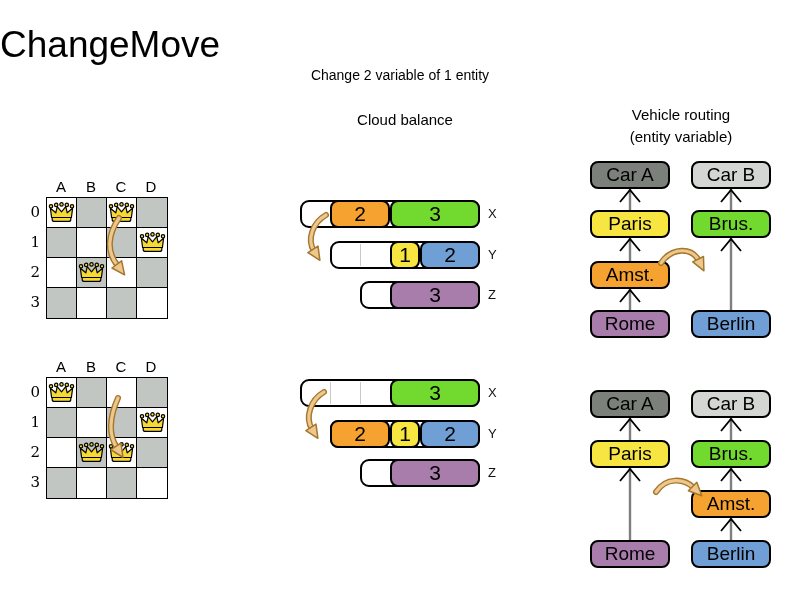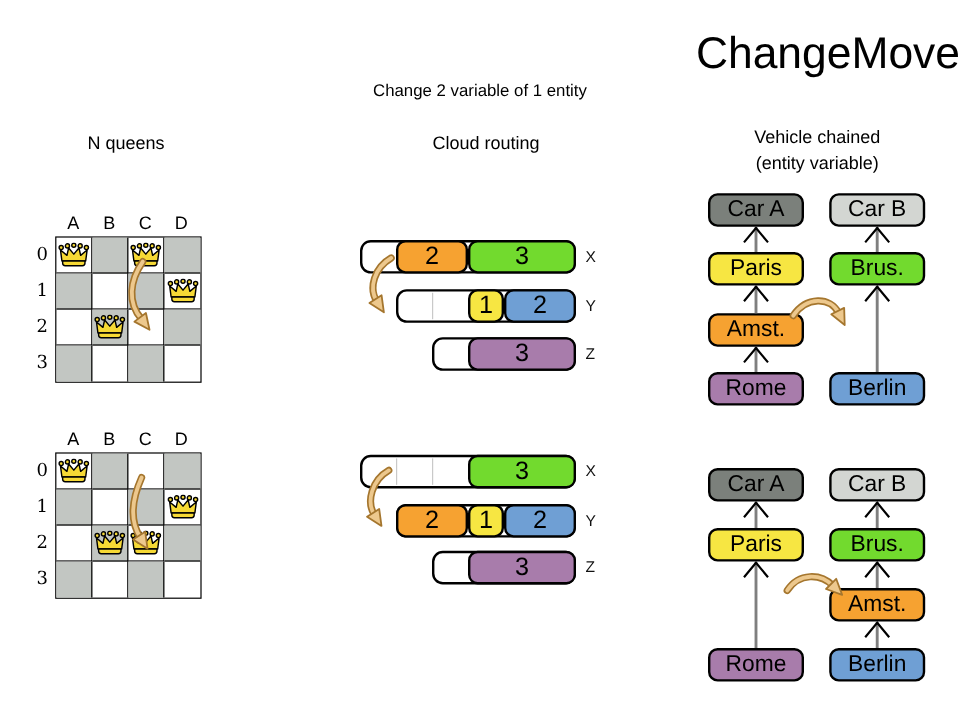--- a/index.html
+++ b/index.html
@@ -1,18 +1,18 @@
 <!DOCTYPE html>
 <html><head>
 <meta charset="utf-8">
 <style>
   html,body{margin:0;padding:0;background:#fff;}
   .stage{position:relative;width:800px;height:600px;background:#ffffff;
          font-family:"Liberation Sans",sans-serif;color:#000;overflow:hidden;}
-  .title{position:absolute;left:0;top:24px;width:100%;text-align:right;
+  .title{position:absolute;left:0;top:24px;width:100%;text-align:left;
          font-size:37px;letter-spacing:0px;}
   .subtitle{position:absolute;left:0;top:67px;width:100%;text-align:center;font-size:14px;}
   .col-heading{position:absolute;font-size:15px;text-align:center;line-height:22px;}
   #h-nq{left:20px;top:109px;width:170px;}
   #h-cb{left:320px;top:109px;width:170px;}
   #h-vr{left:586px;top:104px;width:190px;}
   .colLabel{position:absolute;width:30px;text-align:center;font-size:15px;height:16px;line-height:16px;}
   .rowLabel{position:absolute;left:18px;width:22px;text-align:right;font-size:15px;
             font-family:"DejaVu Serif",serif;height:30px;line-height:30px;}
   .board{position:absolute;border:1.5px solid #000;display:grid;
@@ -33,24 +33,23 @@
         border-radius:8px;display:flex;align-items:center;justify-content:center;font-size:19px;}
   #overlay{position:absolute;left:0;top:0;pointer-events:none;}
 </style>
 </head>
 <body>
 
 <div class="stage">
   <div class="title">ChangeMove</div>
   <div class="subtitle">Change 2 variable of 1 entity</div>
 
-  <div class="col-heading" id="h-nq">N queens</div>
-  <div class="col-heading" id="h-cb">Cloud routing</div>
+  <div class="col-heading" id="h-cb">Cloud balance</div>
   <div class="col-heading" id="h-vr">
-    <div>Vehicle chained</div>
+    <div>Vehicle routing</div>
     <div>(entity variable)</div>
   </div>
 
   <div id="diagram-root">
       <div class="colLabel" style="left: 46px; top: 179px;">A</div>
       <div class="colLabel" style="left: 76px; top: 179px;">B</div>
       <div class="colLabel" style="left: 106px; top: 179px;">C</div>
       <div class="colLabel" style="left: 136px; top: 179px;">D</div>
       <div class="rowLabel" style="top: 197px;">0</div>
       <div class="rowLabel" style="top: 227px;">1</div>

